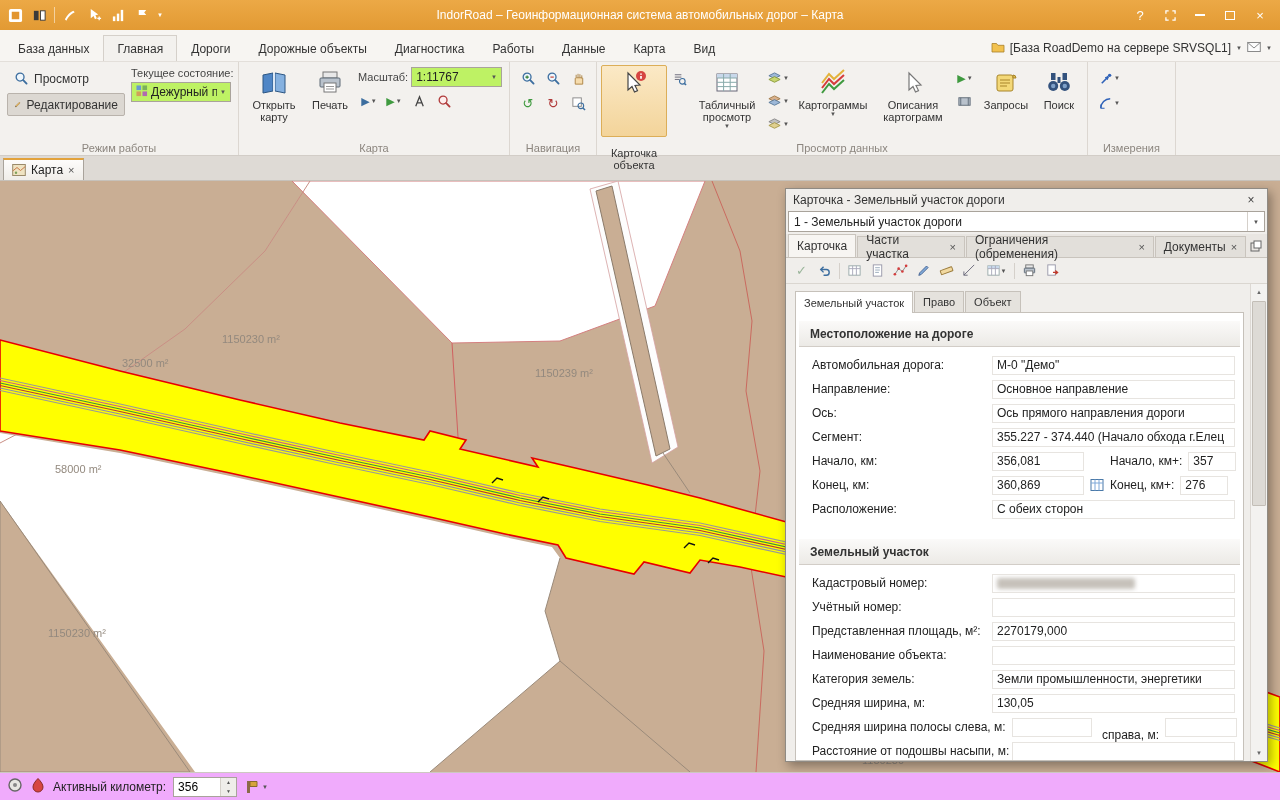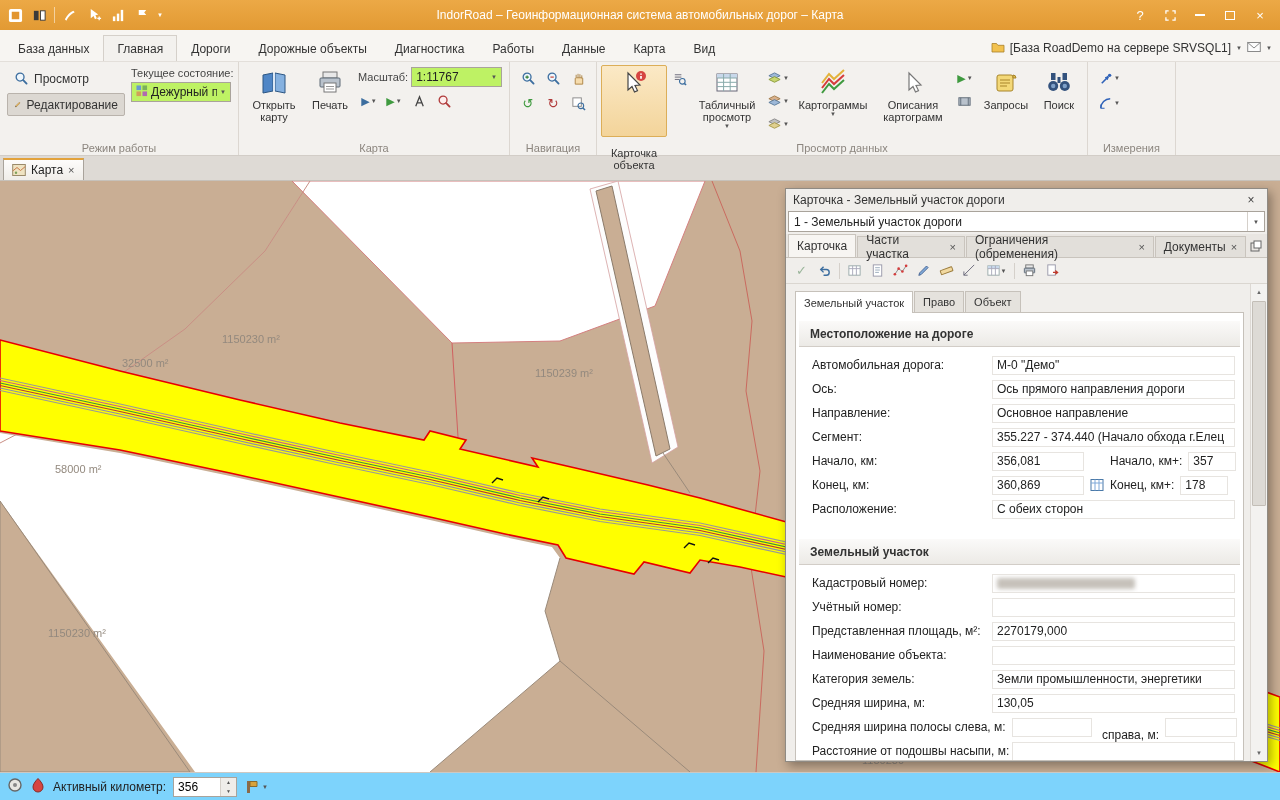--- a/index.html
+++ b/index.html
@@ -95,21 +95,21 @@
   .fw92{flex:none;width:92px;}
   .fw48{flex:none;width:48px;}
   .fw80{flex:none;width:80px;}
   .fw72{flex:none;width:72px;}
   .fmid{flex:none;width:26px;display:flex;align-items:center;justify-content:center;}
   .fmid svg{width:14px;height:14px;}
   .ml6{margin-left:6px;}.ml10{margin-left:10px;margin-top:16px;}
   .masked{display:inline-block;width:138px;height:11px;background:#c6c1ba;border-radius:2px;filter:blur(2px);}
 
   
-  .statusbar{height:28px;background:#7dd3fc;border-top:1px solid #cdc8c2;display:flex;align-items:center;gap:7px;padding:0 7px;font-size:12px;color:#222;}
+  .statusbar{height:28px;background:#f0abfc;border-top:1px solid #cdc8c2;display:flex;align-items:center;gap:7px;padding:0 7px;font-size:12px;color:#222;}
   .statusbar svg{width:16px;height:16px;}
   .spin{display:flex;height:20px;border:1px solid #a9a39b;background:#fff;}
   .spin input{width:46px;border:none;outline:none;font-size:12px;padding:0 4px;}
   .spinbtns{display:flex;flex-direction:column;border-left:1px solid #d5d0ca;}
   .spinbtns button{width:15px;height:9px;font-size:5px;line-height:1;color:#555;background:#efedea;border:none;display:flex;align-items:center;justify-content:center;}
   .kmflag{display:flex;align-items:center;gap:2px;}
 </style>
 </head>
 <body>
 
@@ -621,26 +621,26 @@
                 <span>Объект</span>
               </div>
           </div>
           <div class="fields">
             <div class="shead">Местоположение на дороге</div>
             <div class="frow">
               <span class="flabel">Автомобильная дорога:</span>
               <span class="fvalue">М-0 "Демо"</span>
             </div>
             <div class="frow">
+              <span class="flabel">Направление:</span>
+              <span class="fvalue">Основное направление</span>
+            </div>
+            <div class="frow">
               <span class="flabel">Ось:</span>
               <span class="fvalue">Ось прямого направления дороги</span>
-            </div>
-            <div class="frow">
-              <span class="flabel">Направление:</span>
-              <span class="fvalue">Основное направление</span>
             </div>
             <div class="frow">
               <span class="flabel">Сегмент:</span>
               <span class="fvalue">355.227 -  374.440 (Начало обхода г.Елец</span>
             </div>
             <div class="frow">
               <span class="flabel">Начало, км:</span>
               <span class="fvalue fw92">356,081</span>
               <span class="fmid"></span>
               <span class="flabel2">Начало, км+:</span>
@@ -649,21 +649,21 @@
             <div class="frow">
               <span class="flabel">Конец, км:</span>
               <span class="fvalue fw92">360,869</span>
               <span class="fmid">
                   <svg viewBox="0 0 14 14">
                     <rect x="1" y="1.5" width="12" height="11" fill="#fff" stroke="#4a79a8"></rect>
                     <path d="M1,5 h12 M5,1.5 v11 M9,1.5 v11" stroke="#7fa8d8" fill="none"></path>
                   </svg>
                 </span>
               <span class="flabel2">Конец, км+:</span>
-              <span class="fvalue fw48 ml6">178</span>
+              <span class="fvalue fw48 ml6">276</span>
             </div>
             <div class="frow">
               <span class="flabel">Расположение:</span>
               <span class="fvalue">С обеих сторон</span>
             </div>
 
             <div class="shead gap">Земельный участок</div>
             <div class="frow">
               <span class="flabel">Кадастровый номер:</span>
               <span class="fvalue">

